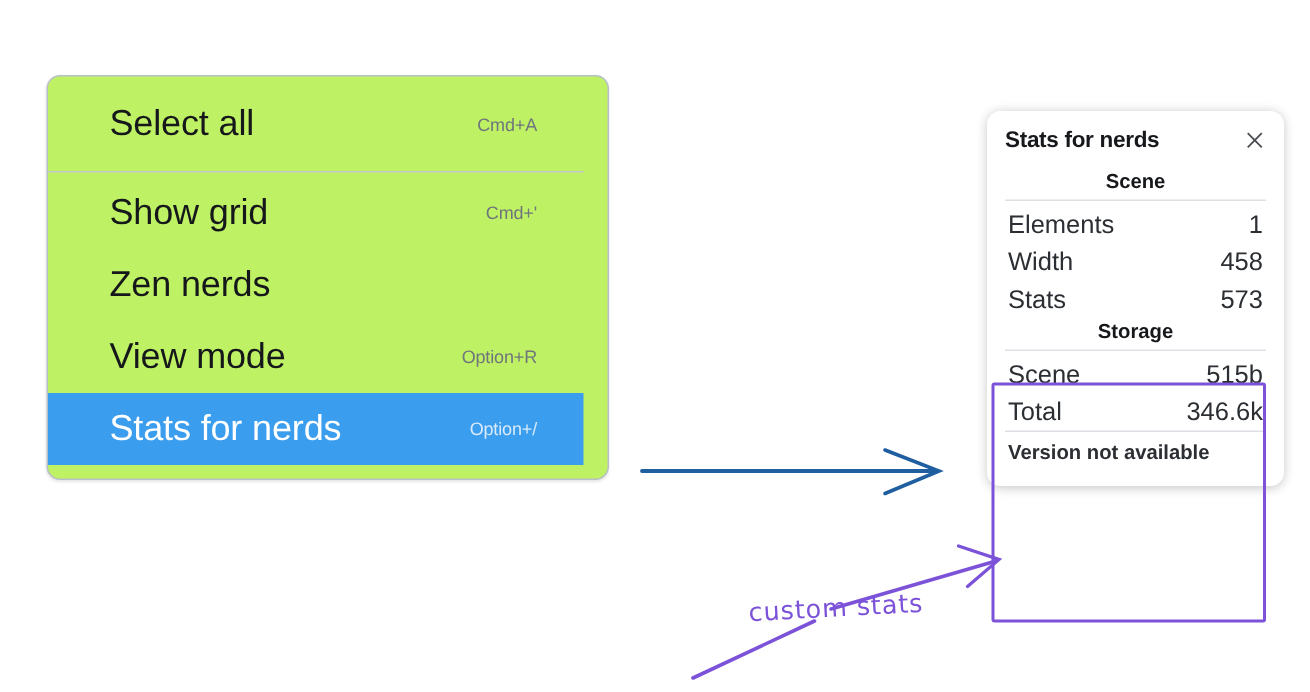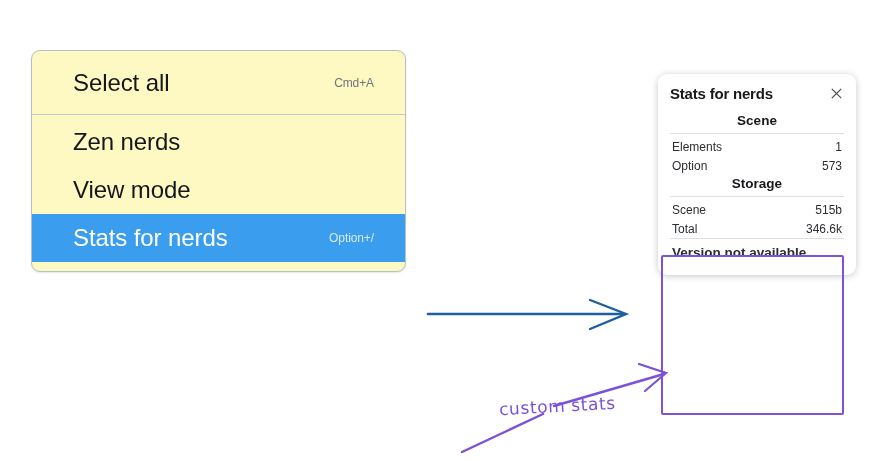--- a/index.html
+++ b/index.html
@@ -15,25 +15,25 @@
     overflow: hidden;
     -webkit-font-smoothing: antialiased;
   }
 
   
   #context-menu {
     position: absolute;
     left: 31px;
     top: 50px;
     width: 375px;
-    background: #fef9c3;
+    background: #bef264;
     border: 1px solid #b9bfc7;
     border-radius: 9px;
     box-sizing: border-box;
-    padding: 5px 0 6px 0;
+    padding: 5px 16px 6px 0;
     box-shadow: 0 1px 2px rgba(0,0,0,0.10);
   }
   .menu-section {
     padding: 3px 0;
   }
   .menu-sep {
     height: 1px;
     background: #c3c8cf;
     margin: 4px 0 0 0;
   }
@@ -105,21 +105,21 @@
   .rule {
     height: 1px;
     background: #dcdfe3;
     margin-bottom: 3px;
   }
   .stat-row {
     display: flex;
     justify-content: space-between;
     align-items: baseline;
     padding: 2.5px 2px;
-    font-size: 12px;
+    font-size: 17px;
     color: #2b2e32;
     white-space: nowrap;
   }
   .stat-row .sv { color: #2b2e32; }
   .single-row {
     padding: 3px 2px;
     font-size: 13.5px;
     color: #2b2e32;
     white-space: nowrap;
     font-weight: bold;
@@ -168,24 +168,29 @@
     <div class="menu-item">
       <span class="mi-label">Select all</span>
       <span class="mi-shortcut">Cmd+A</span>
     </div>
   </div>
 
   <div class="menu-sep"></div>
 
   <div class="menu-section">
     <div class="menu-item">
+      <span class="mi-label">Show grid</span>
+      <span class="mi-shortcut">Cmd+'</span>
+    </div>
+    <div class="menu-item">
       <span class="mi-label">Zen nerds</span>
     </div>
     <div class="menu-item">
       <span class="mi-label">View mode</span>
+      <span class="mi-shortcut">Option+R</span>
     </div>
     <div class="menu-item selected">
       <span class="mi-label">Stats for nerds</span>
       <span class="mi-shortcut">Option+/</span>
     </div>
   </div>
 
 </div>
 
 <div id="stats-panel">
@@ -201,21 +206,25 @@
   </div>
 
   <div>
     <div class="sect-head">Scene</div>
     <div class="rule"></div>
     <div class="stat-row">
       <span class="sl">Elements</span>
       <span class="sv">1</span>
     </div>
     <div class="stat-row">
-      <span class="sl">Option</span>
+      <span class="sl">Width</span>
+      <span class="sv">458</span>
+    </div>
+    <div class="stat-row">
+      <span class="sl">Stats</span>
       <span class="sv">573</span>
     </div>
   </div>
 
   <div>
     <div class="sect-head">Storage</div>
     <div class="rule"></div>
     <div class="stat-row">
       <span class="sl">Scene</span>
       <span class="sv">515b</span>

